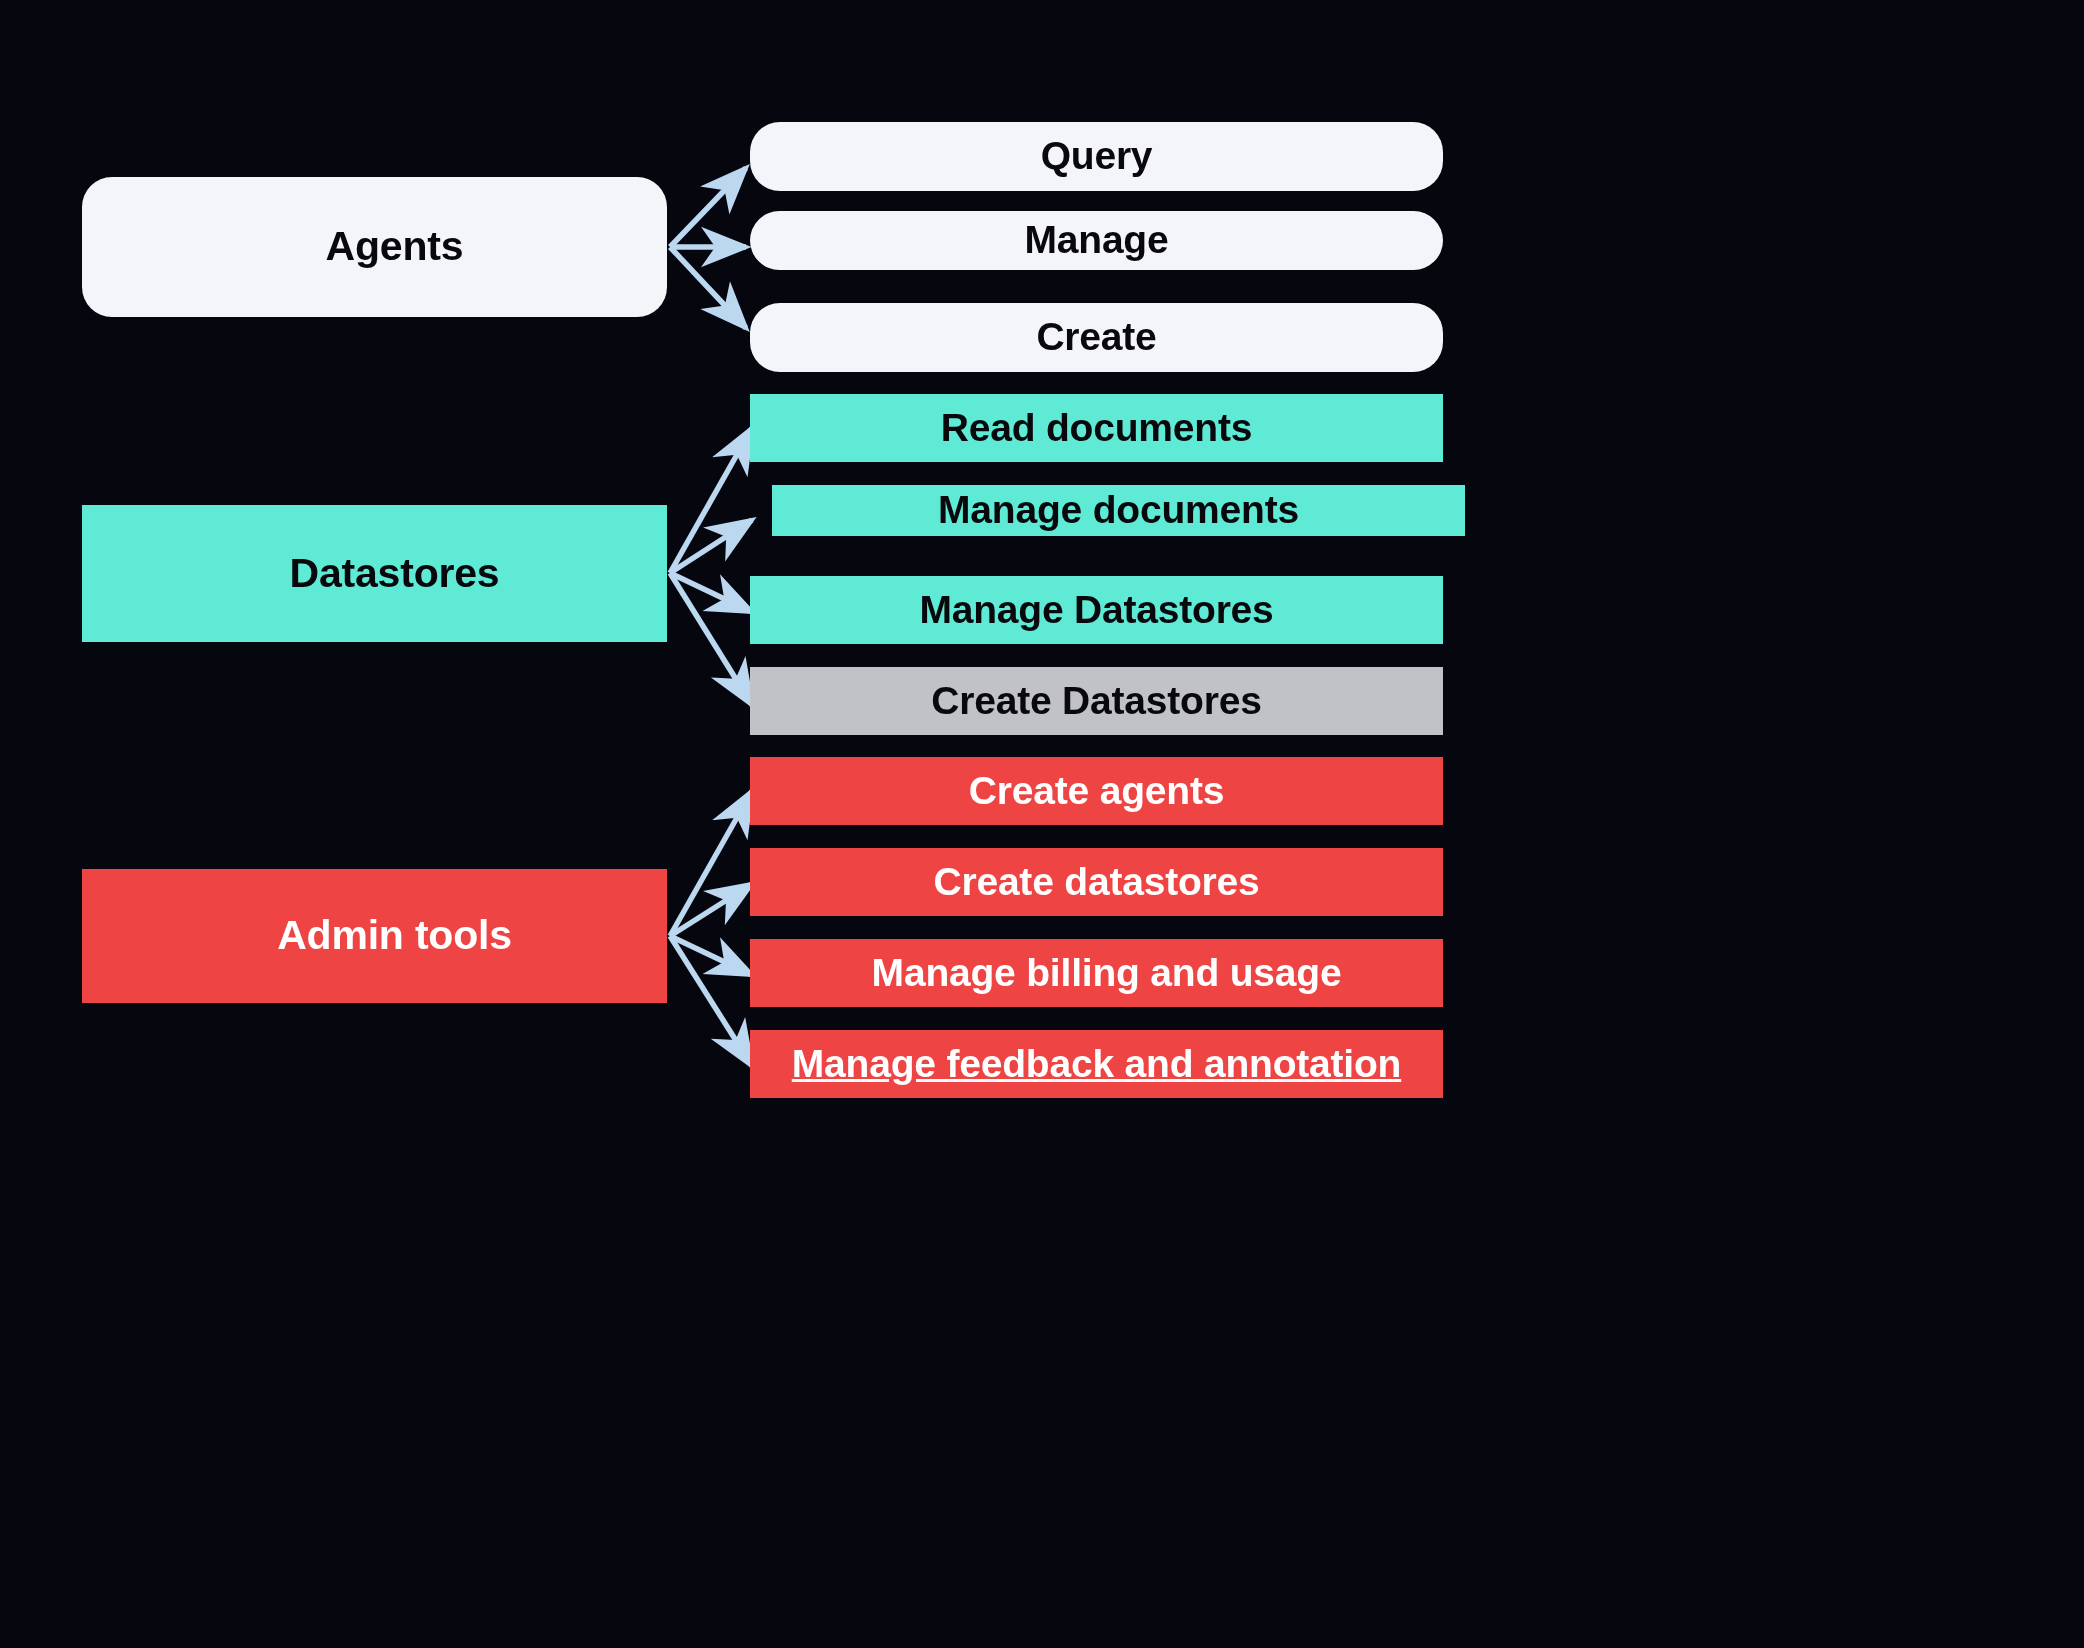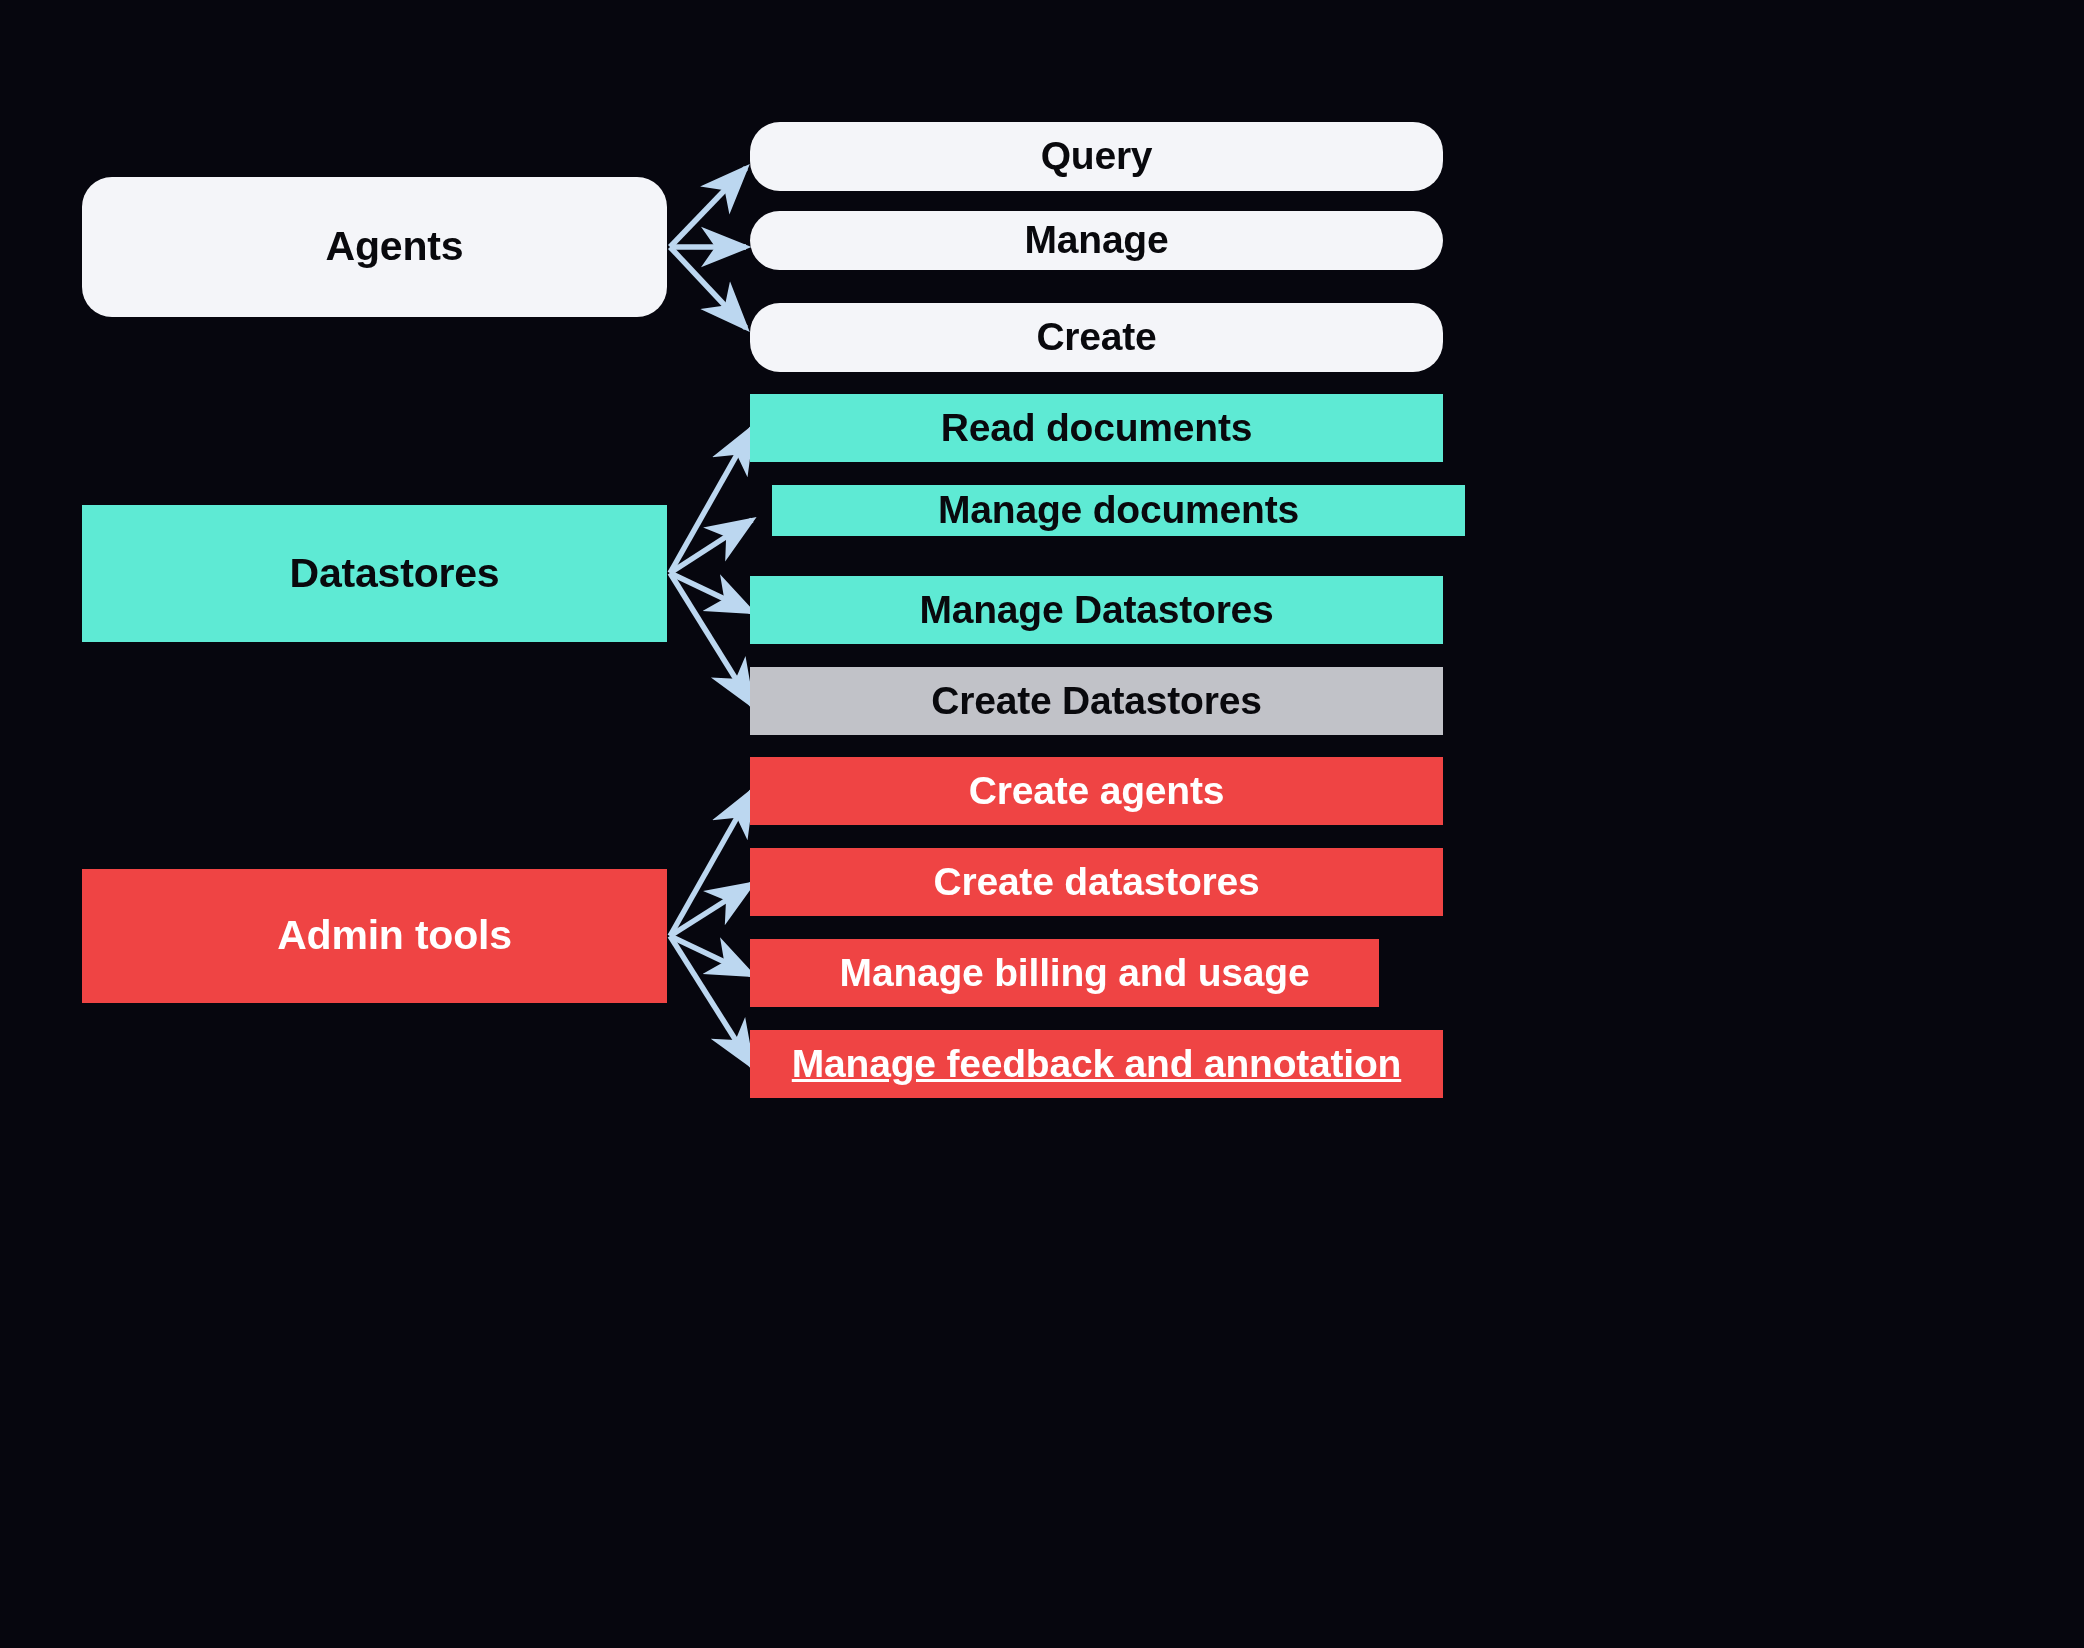--- a/index.html
+++ b/index.html
@@ -101,20 +101,20 @@
   <div class="box child tone-datastores-alt" style="left:750px; top:667px; width:693px; height:68px;">
     <span>Create Datastores</span>
   </div>
 
   <div class="box child tone-admin" style="left:750px; top:757px; width:693px; height:68px;">
     <span>Create agents</span>
   </div>
   <div class="box child tone-admin" style="left:750px; top:848px; width:693px; height:68px;">
     <span>Create datastores</span>
   </div>
-  <div class="box child tone-admin" style="left:750px; top:939px; width:629px; height:68px;padding-left:20px;">
+  <div class="box child tone-admin" style="left:750px; top:939px; width:693px; height:68px;padding-left:20px;">
     <span>Manage billing and usage</span>
   </div>
   <div class="box child tone-admin" style="left:750px; top:1030px; width:693px; height:68px;text-decoration:underline;">
     <span>Manage feedback and annotation</span>
   </div>
 
 </div>
 
 </body></html>

